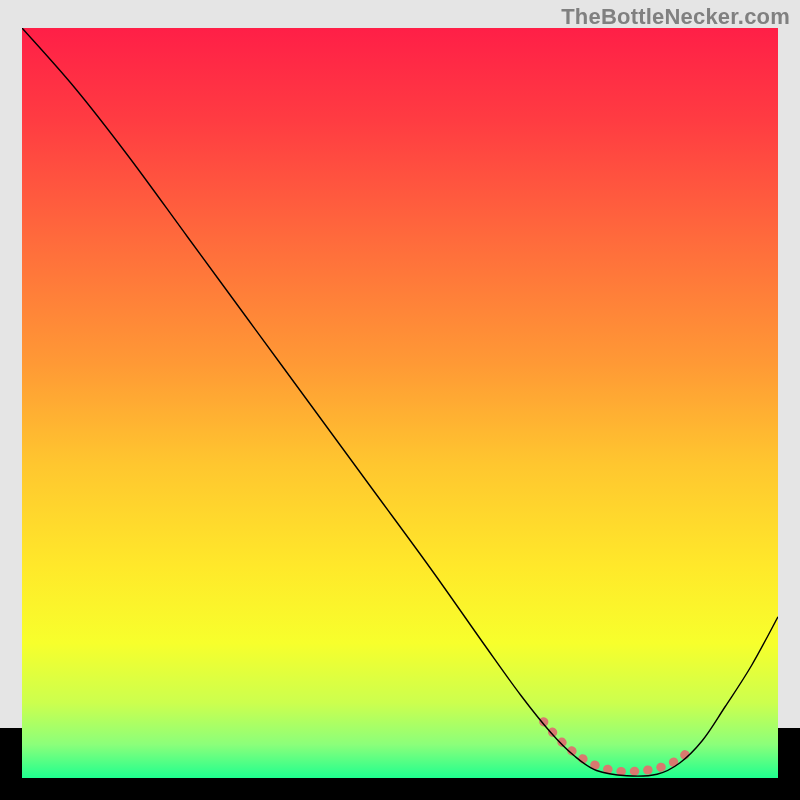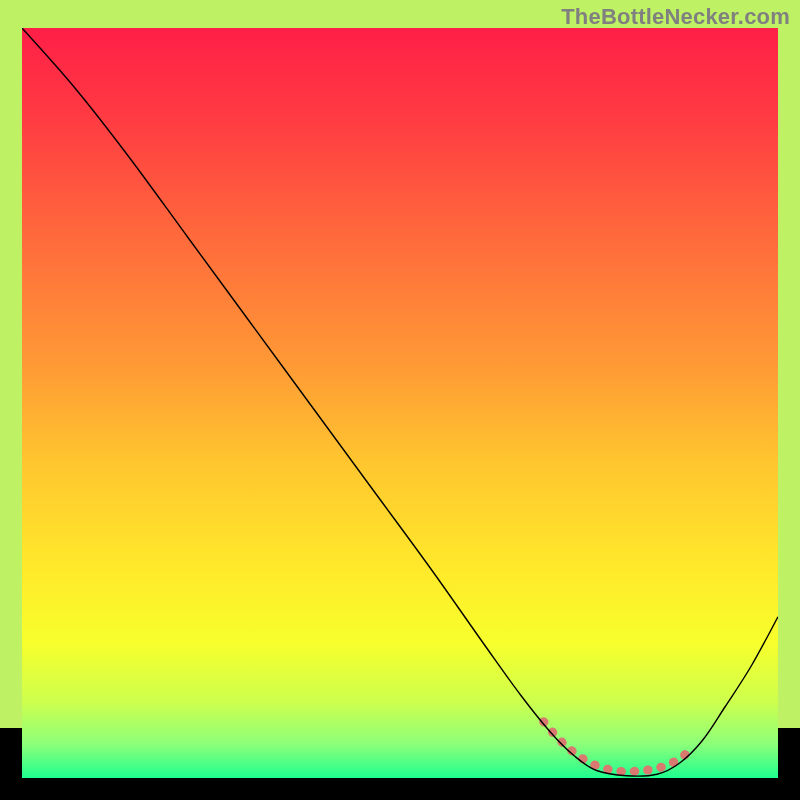--- a/index.html
+++ b/index.html
@@ -10,21 +10,21 @@
     background: #000;
     overflow: hidden;
     font-family: Arial, Helvetica, sans-serif;
   }
   .frame {
     position: absolute;
     top: 0;
     left: 0;
     width: 800px;
     height: 728px;
-    background: #bef264;
+    background: #e5e5e5;
   }
   .watermark {
     position: absolute;
     top: 4px;
     right: 10px;
     font-size: 22px;
     font-weight: 600;
     color: #808080;
     letter-spacing: 0.2px;
   }

